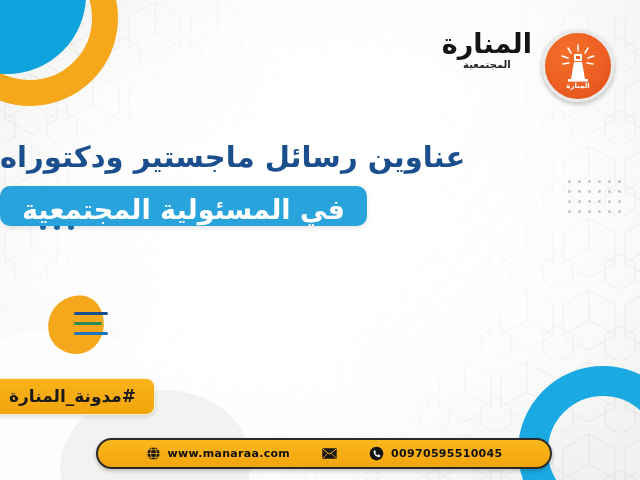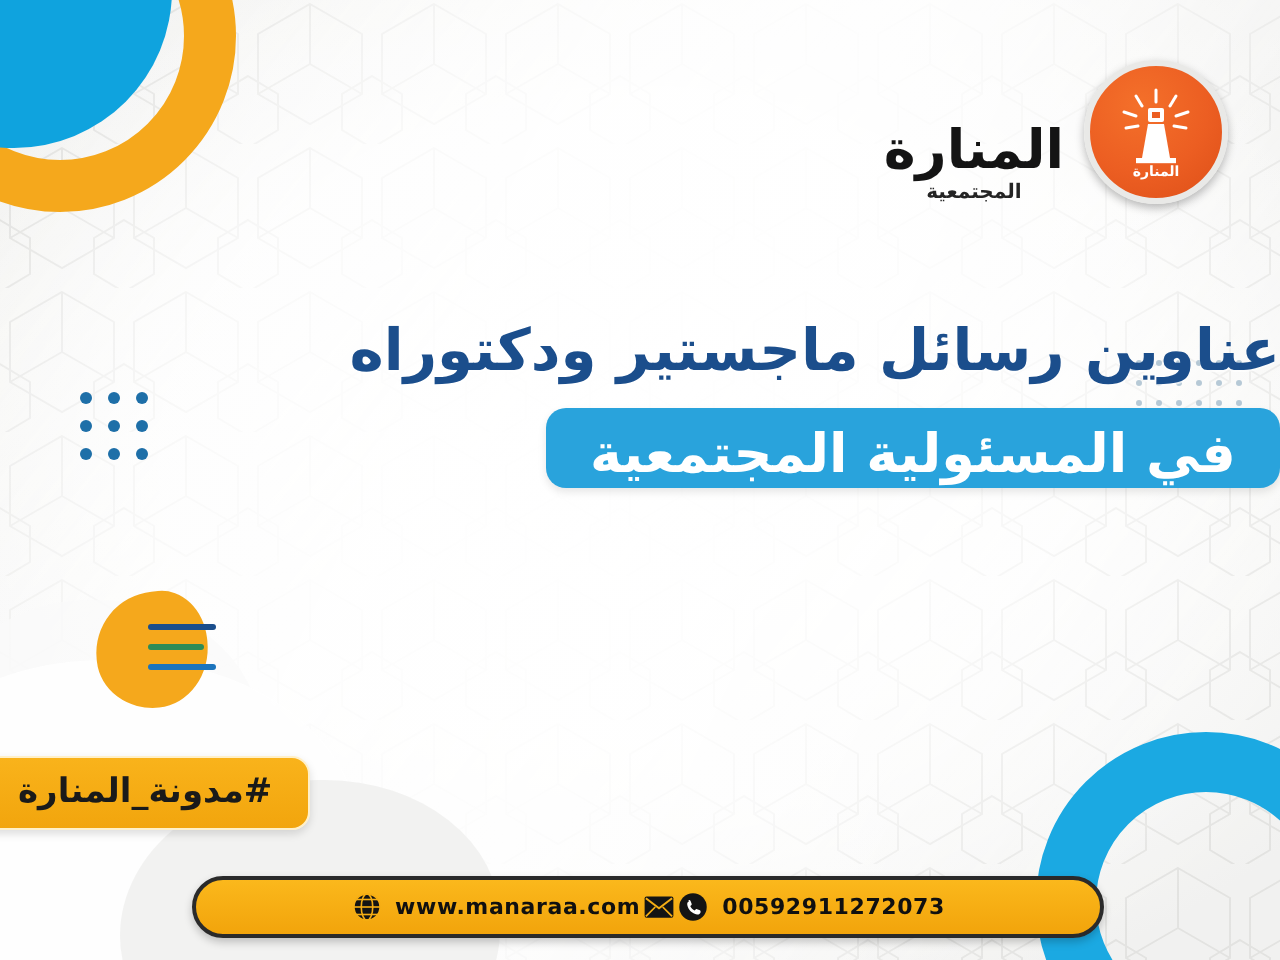--- a/index.html
+++ b/index.html
@@ -95,21 +95,21 @@
   .dots-left i{display:block;width:6px;height:6px;border-radius:50%;background:#1E6FA8;}
   .dots-right{
     position:absolute;left:568px;top:180px;
     display:grid;grid-template-columns:repeat(6,1fr);gap:7px;
   }
   .dots-right i{display:block;width:3px;height:3px;border-radius:50%;background:#9fb8c9;opacity:.75;}
 
   
   .logo{
     position:absolute;right:26px;top:30px;
-    display:flex;align-items:flex-end;gap:10px;
+    display:flex;align-items:flex-start;gap:10px;
   }
   .logo-words{display:flex;flex-direction:column;align-items:center;line-height:1;}
   .logo-main{
     font-size:27px;font-weight:700;color:#141414;
     letter-spacing:.5px;direction:rtl;
   }
   .logo-sub{
     font-size:10px;font-weight:700;color:#242424;
     margin-top:3px;direction:rtl;letter-spacing:.5px;
   }
@@ -118,22 +118,22 @@
     background:radial-gradient(circle at 38% 30%, #F4702A 0%, #EC5E22 55%, #DD4F18 100%);
     border:3px solid #e9e9e7;
     box-shadow:0 2px 5px rgba(0,0,0,.28);
     position:relative;overflow:hidden;
     display:flex;align-items:center;justify-content:center;
   }
   .badge svg{display:block;}
 
   
   .headline{
-    position:absolute;left:0;right:0;top:158px;
-    text-align:right;direction:rtl;
+    position:absolute;left:0;right:0;top:140px;
+    text-align:left;direction:rtl;
   }
   .head-line1{
     font-size:29px;font-weight:700;color:#1B4E8C;
     letter-spacing:.2px;line-height:1.18;
     text-shadow:0 1px 0 rgba(255,255,255,.65);
   }
   .head-chip{
     display:inline-block;margin-top:12px;
     background:#29A3DC;color:#ffffff;
     font-size:27px;font-weight:700;
@@ -154,21 +154,21 @@
     box-shadow:0 2px 4px rgba(0,0,0,.13);
   }
 
   
   .contact{
     position:absolute;left:96px;top:438px;
     width:456px;height:31px;
     background:linear-gradient(180deg,#FBB81C 0%,#F2A40B 100%);
     border:2px solid #2a2a2a;
     border-radius:17px;
-    display:flex;align-items:center;justify-content:center;gap:2px;
+    display:flex;align-items:center;justify-content:center;gap:32px;
     box-shadow:0 2px 4px rgba(0,0,0,.22);
     box-sizing:border-box;
   }
   .c-item{display:flex;align-items:center;gap:7px;}
   .c-text{
     font-size:11px;font-weight:700;color:#101010;
     letter-spacing:.3px;white-space:nowrap;
   }
   .c-ico{width:15px;height:15px;flex:none;display:block;}
 </style>
@@ -309,18 +309,18 @@
         <path d="M1.5,3 L12,11 L22.5,3" fill="none" stroke="#F6AE14" stroke-width="1.6"></path>
         <path d="M1.5,17.5 L9,10 M22.5,17.5 L15,10" fill="none" stroke="#F6AE14" stroke-width="1.4"></path>
       </svg>
     </div>
 
     <div class="c-item">
       <svg class="c-ico" viewBox="0 0 24 24">
         <circle cx="12" cy="12" r="11" fill="#141414"></circle>
         <path d="M8.3,6.6 c1.1,-0.4 1.6,0.2 1.9,1 l0.7,1.7 c0.2,0.6 0,1 -0.5,1.4 l-0.6,0.5 c0.7,1.6 2,2.9 3.6,3.6 l0.5,-0.7 c0.4,-0.5 0.8,-0.6 1.4,-0.4 l1.7,0.7 c0.8,0.3 1.3,0.8 1,1.9 c-0.3,1.1 -1.5,1.8 -2.8,1.6 c-3.9,-0.6 -7.2,-3.9 -7.8,-7.8 c-0.2,-1.3 0.4,-2.4 1.5,-2.7 z" fill="#ffffff"></path>
       </svg>
-      <span class="c-text">00592911272073</span>
+      <span class="c-text">00970595510045</span>
     </div>
 
   </div>
 
 </div>
 
 </body></html>

